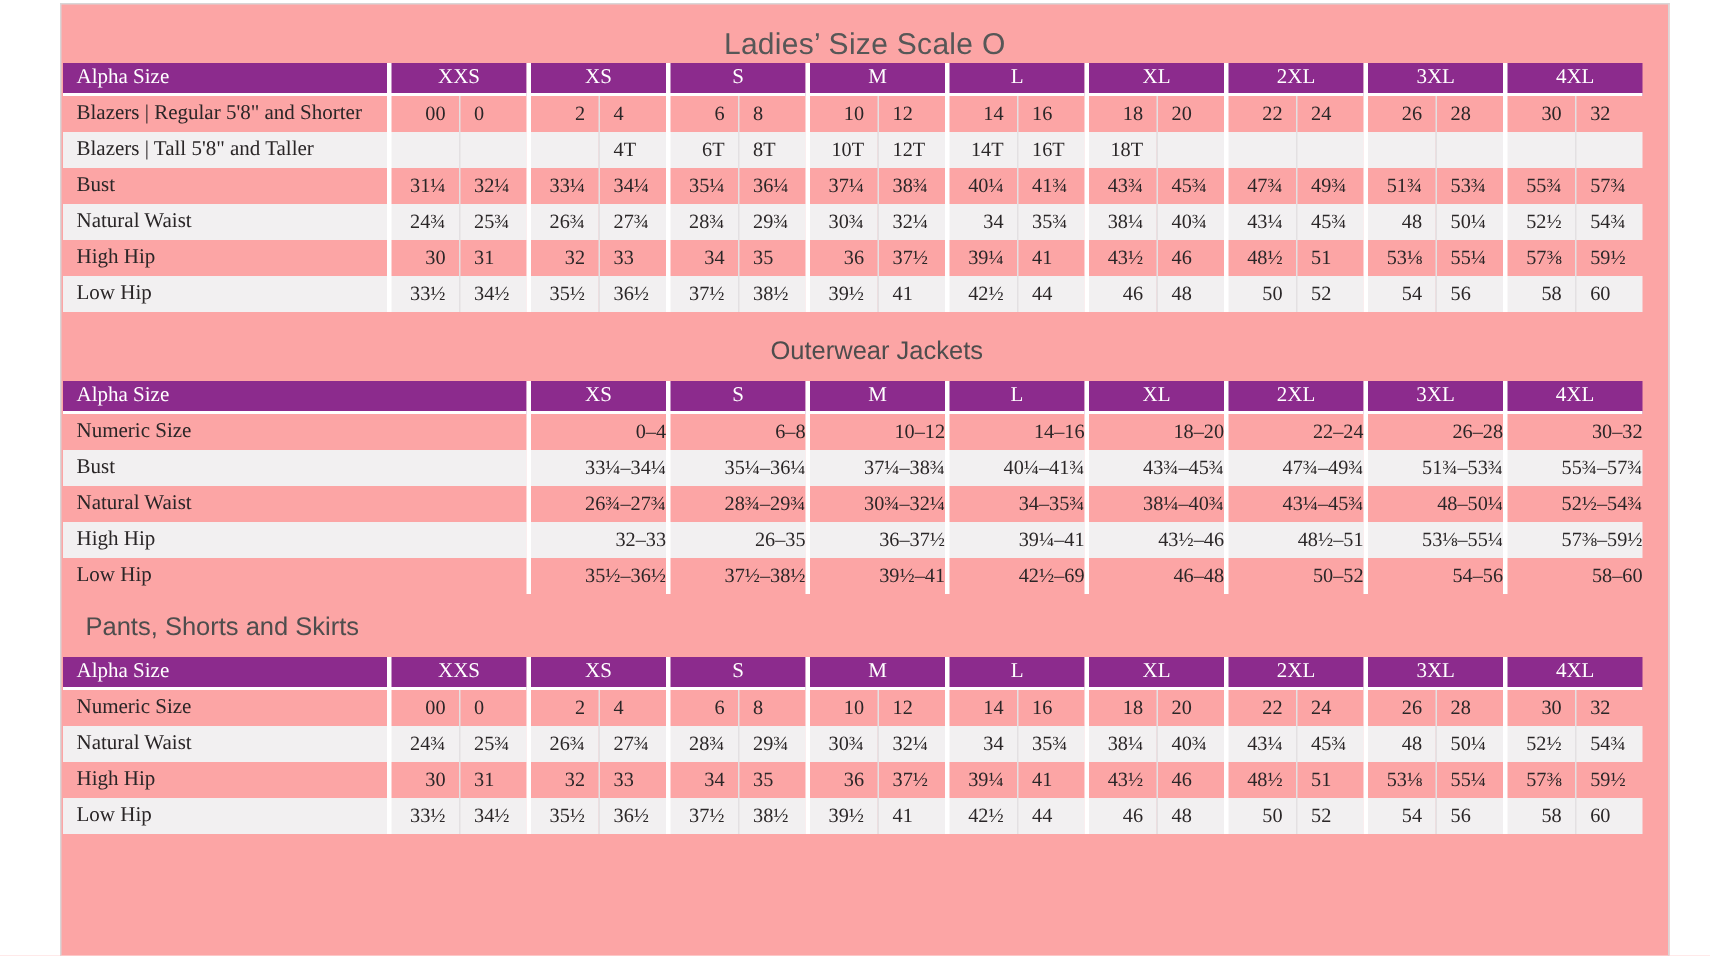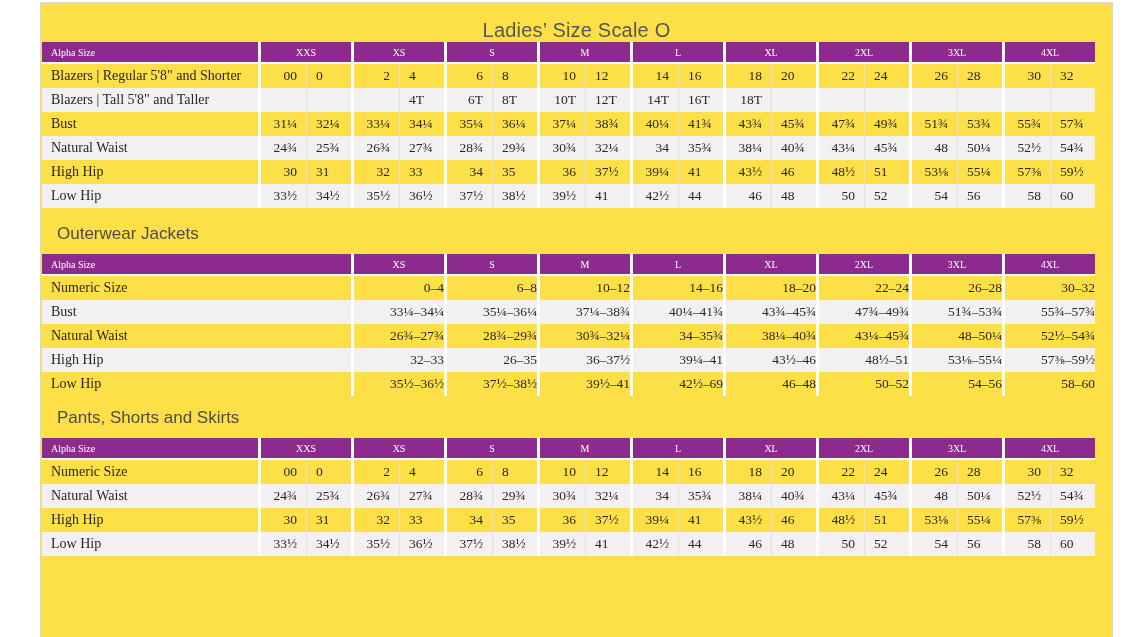--- a/index.html
+++ b/index.html
@@ -10,42 +10,42 @@
     color: #2a2627;
     overflow: hidden;
   }
   .card {
     position: absolute;
     left: 40px; top: 2px;
     width: 1073px; height: 635px;
     box-sizing: border-box;
     border: 1px solid #d8d6d7;
     border-bottom: none;
-    background: #fde047;
+    background: #fca5a5;
   }
   .title {
     font-family: "Liberation Sans", "DejaVu Sans", sans-serif;
     font-weight: 400;
     font-size: 20px;
     line-height: 24px;
     color: #575757;
     text-align: center;
     margin: 15px 0 0 0;
     letter-spacing: 0.2px;
   }
   .section-heading {
     font-family: "Liberation Sans", "DejaVu Sans", sans-serif;
     font-weight: 400;
     font-size: 17px;
     line-height: 22px;
     color: #4e4d4d;
     margin: 15px 0 9px 16px;
   }
   .s1 .section-heading { margin: 20px 0 8px 16px; }
-  .s2 .section-heading { margin: 15px 0 9px 16px; }
+  .s2 .section-heading { margin: 15px 0 9px 16px; text-align: center; }
   .s3 .section-heading { margin: 11px 0 9px 16px; }
   .table-mount { margin-left: 1px; }
   table.size-table {
     border-collapse: separate;
     border-spacing: 0;
     table-layout: fixed;
     width: 1053px;
     font-size: 13.5px;
   }
   .size-table th, .size-table td {
@@ -54,21 +54,21 @@
     padding: 0;
     overflow: hidden;
     white-space: nowrap;
     vertical-align: middle;
   }
   .size-table thead th {
     height: 22px;
     background: #8c2b8d;
     color: #ffffff;
     font-weight: 400;
-    font-size: 10px;
+    font-size: 14px;
     border-bottom: 2px solid #ffffff;
   }
   .size-table th.label { text-align: left; padding-left: 9px; }
   .size-table th.grp  { text-align: center; border-left: 3px solid #ffffff; }
   .size-table td.label { text-align: left; padding-left: 9px; font-size: 14px; }
   .size-table td.va { text-align: right; padding-right: 9px; border-left: 3px solid #ffffff; }
   .size-table td.vb { text-align: left;  padding-left: 9px;  border-left: 1px solid #e3e0e2; }
   .size-table td.vs { text-align: right; border-left: 3px solid #ffffff; }
   .size-table tbody tr:nth-child(even) td { background: #f2f0f1; }
   .footnote {

